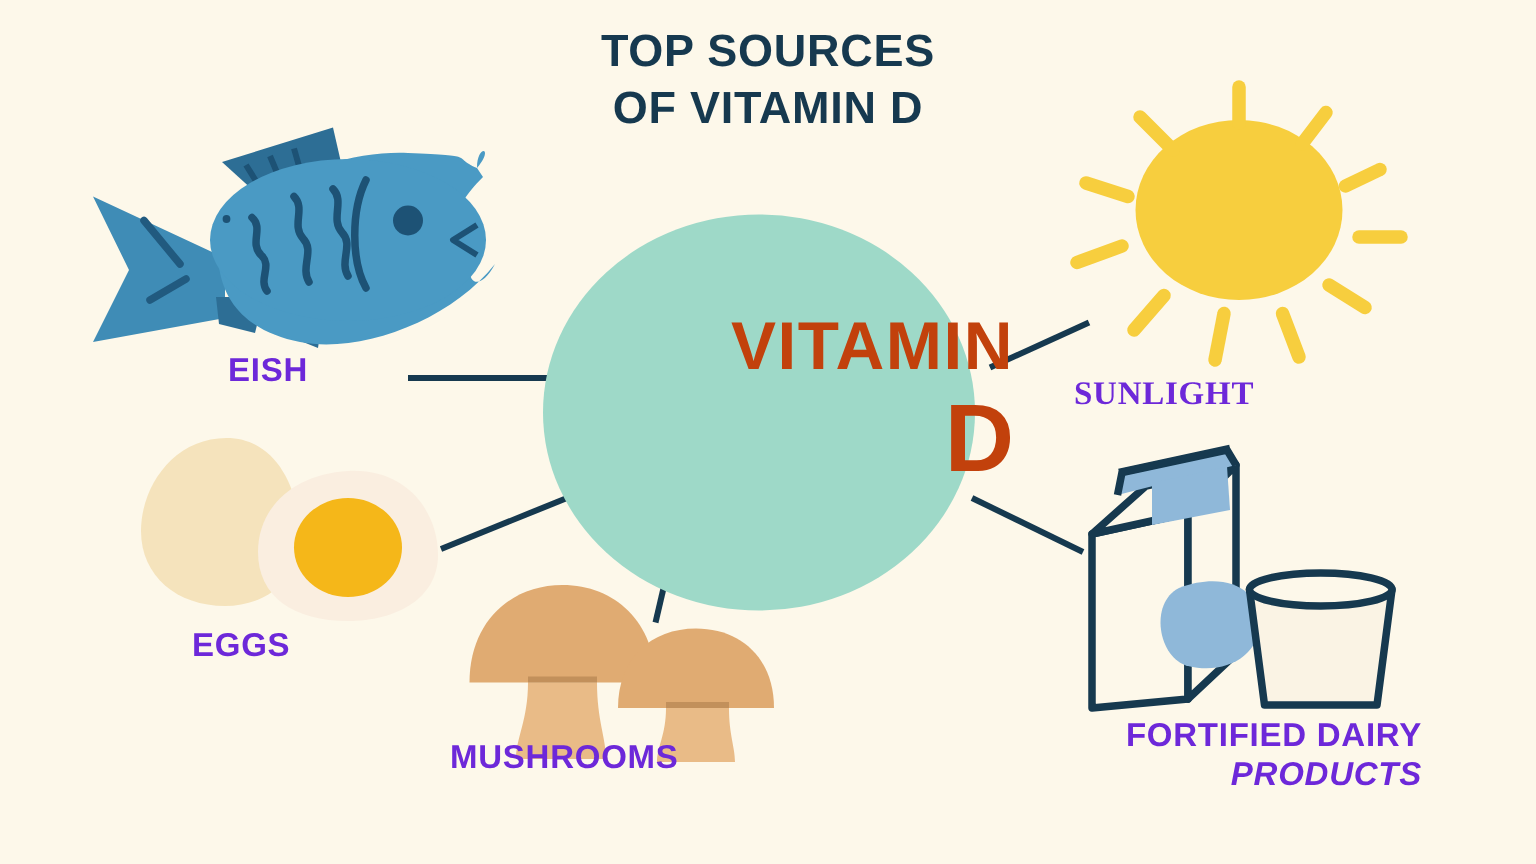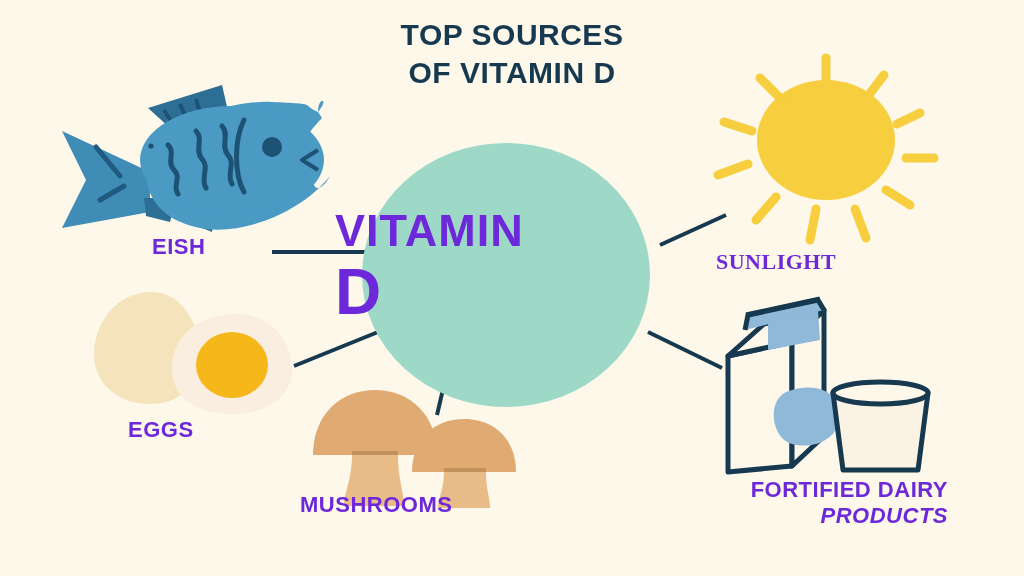--- a/index.html
+++ b/index.html
@@ -48,25 +48,25 @@
     line-height: 1.2;
   }
   .label.two-line { white-space: normal; text-align: right; }
   #label-fish      { left: 152px; top: 234px; }
   #label-eggs      { left: 128px; top: 417px; }
   #label-mushrooms { left: 300px; top: 492px; }
   #label-sunlight  { left: 716px; top: 249px; font-family: Liberation Serif, serif; }
   #label-dairy     { left: 664px; top: 477px; width: 284px; }
   .center-text {
     position: absolute;
-    left: 335px;
+    left: 376px;
     top: 205px;
     width: 300px;
-    text-align: left;
-    color: #6d28d9;
+    text-align: right;
+    color: #c2410c;
     pointer-events: none;
   }
   .center-text .line1 {
     display: block;
     font-size: 45px;
     font-weight: bold;
     letter-spacing: 1px;
     text-transform: uppercase;
   }
   .center-text .line2 {

